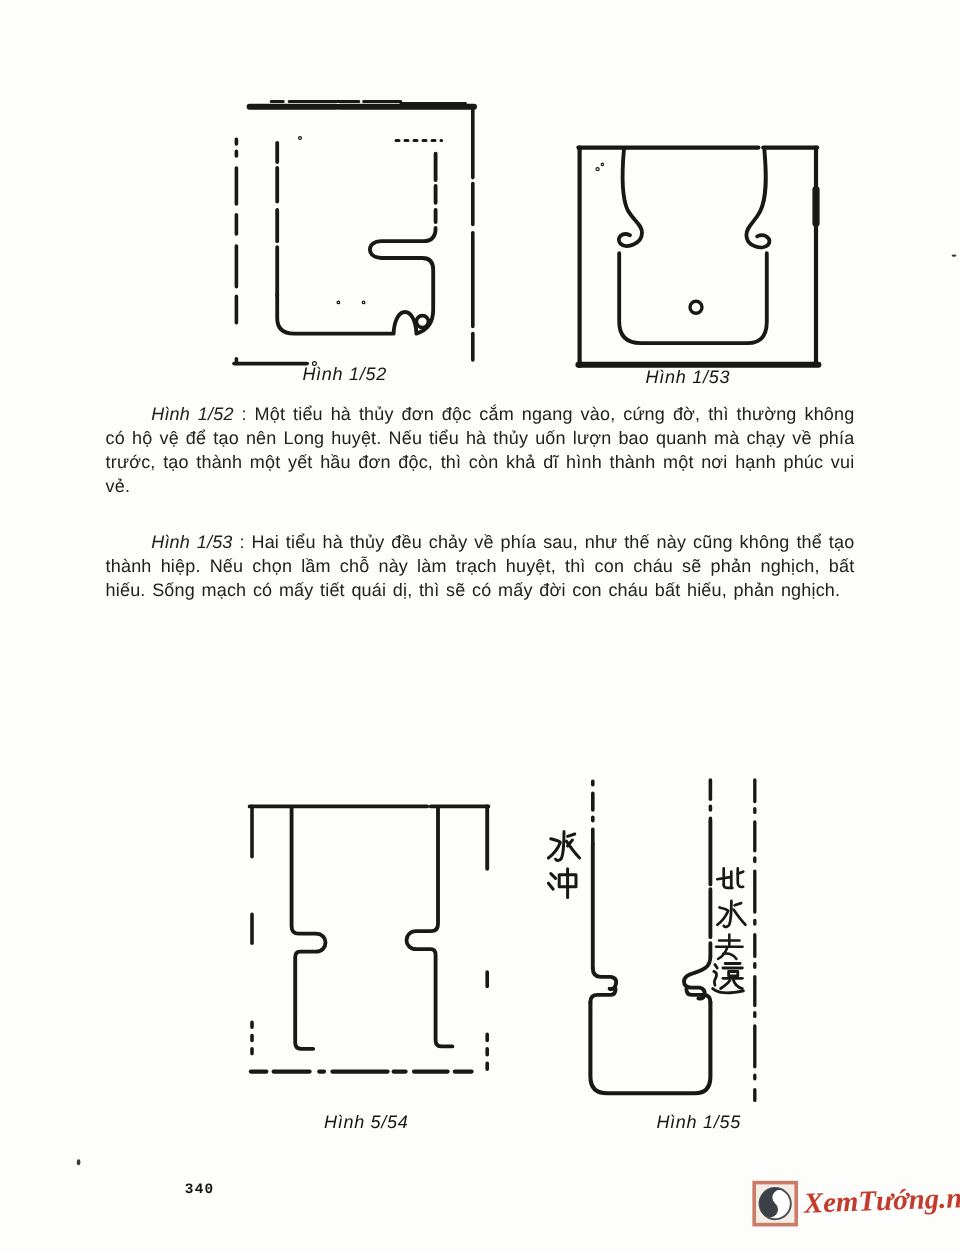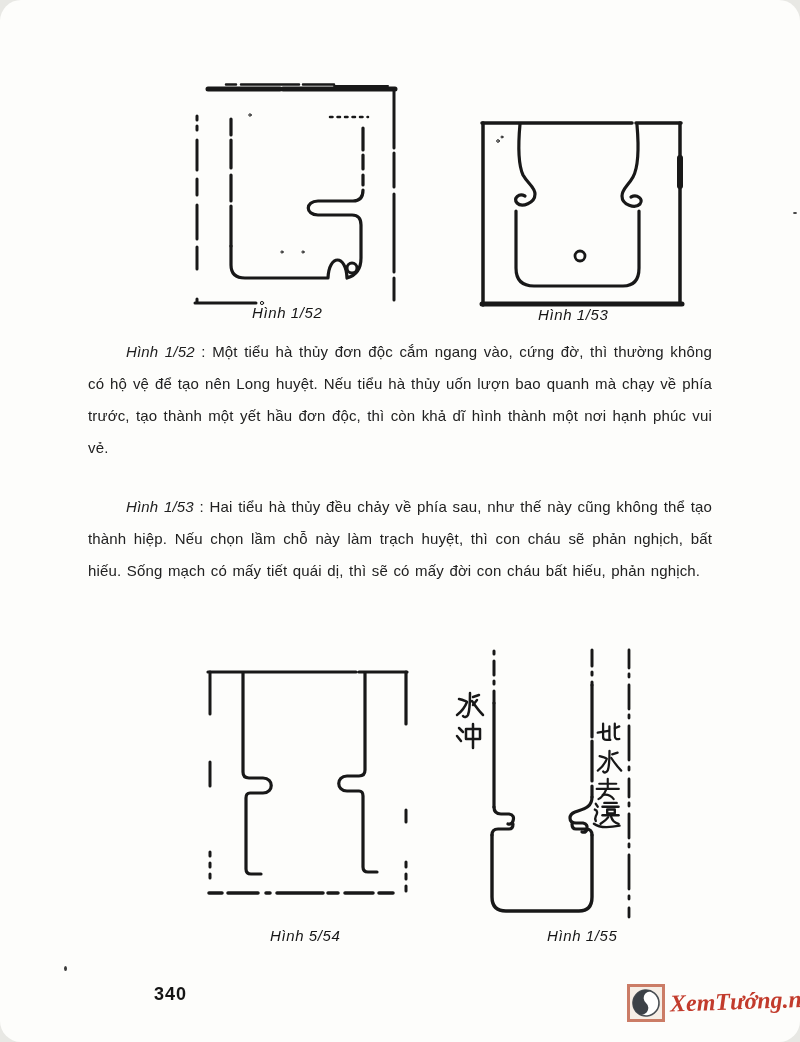--- a/index.html
+++ b/index.html
@@ -1,35 +1,35 @@
 <!DOCTYPE html>
 <html><head>
 <meta charset="utf-8">
 <style>
   html,body { margin:0; padding:0; background:#e8e8e4; }
   .page {
     position:relative; width:800px; height:1042px; margin:0 auto;
     background:#fdfdfb; overflow:hidden;
-    font-family:"Liberation Sans", sans-serif; color:#1c1c1c;border-radius:21px;
+    font-family:"Liberation Sans", sans-serif; color:#1c1c1c;
   }
   svg.fig { position:absolute; overflow:visible; }
   svg.fig path, svg.fig circle { fill:none; stroke:#181818; stroke-linecap:round; stroke-linejoin:round; }
   .caption {
     position:absolute; font-style:italic; font-size:15px; letter-spacing:.6px;
     color:#161616; white-space:nowrap;
   }
   .paras { position:absolute; left:88px; top:336px; width:624px; }
   .para {
     margin:0 0 27px 0; text-align:justify; text-indent:38px;
-    font-size:15px; line-height:32px; letter-spacing:.15px; word-spacing:1.2px; color:#212121;
+    font-size:15px; line-height:20px; letter-spacing:.15px; word-spacing:1.2px; color:#212121;
   }
   .para .fig-ref { font-style:italic; }
   .page-number {
     position:absolute; left:154px; top:984px;
-    font-family:Liberation Sans, sans-serif; font-size:18px; font-weight:700; letter-spacing:1px; color:#141414;
+    font-family:Liberation Mono, monospace; font-size:12px; font-weight:700; letter-spacing:1px; color:#141414;
   }
   .watermark { position:absolute; left:627px; top:984px; display:flex; align-items:flex-start; }
   .wm-logo {
     width:32px; height:32px; border:3px solid #cb7c66; background:#f6eee6;
     display:flex; align-items:center; justify-content:center;
   }
   .wm-text {
     margin-left:5px; margin-top:4px; transform:rotate(-2deg);
     font-family:"Liberation Serif", serif; font-style:italic; font-weight:700;
     font-size:24px; color:#c23b2c; white-space:nowrap;

